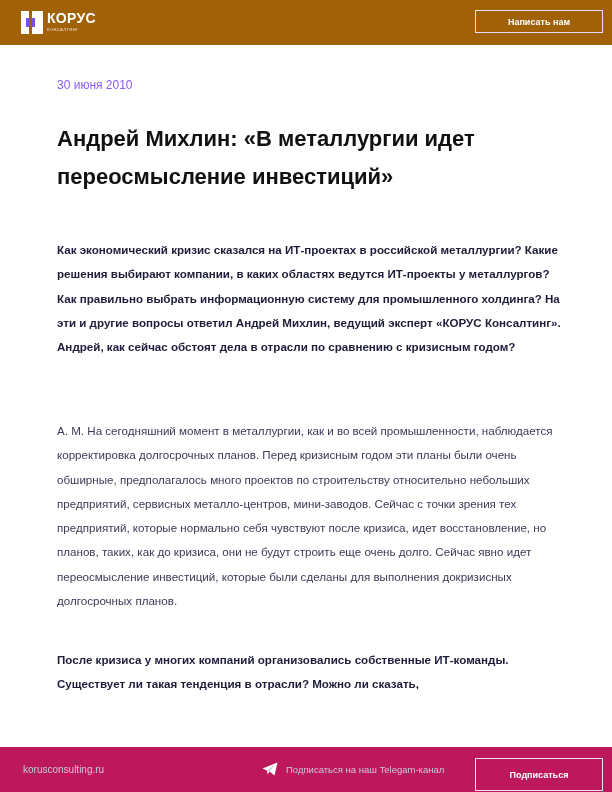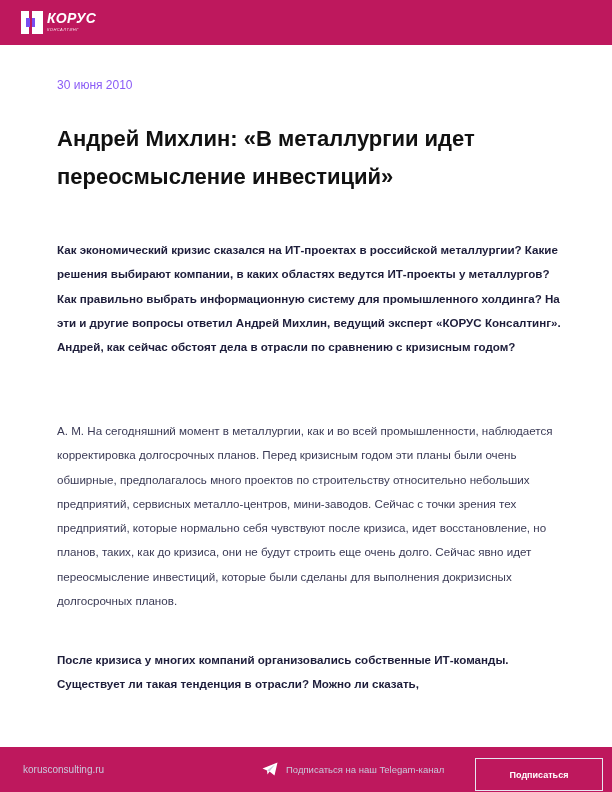--- a/index.html
+++ b/index.html
@@ -4,22 +4,21 @@
   <style>
     html, body { margin: 0; padding: 0; }
     body {
       width: 612px; height: 792px; position: relative; overflow: hidden;
       background: #ffffff;
       font-family: "Liberation Sans", "DejaVu Sans", sans-serif;
       color: #1a1a2e;
     }
     .header {
       position: absolute; left: 0; top: 0; width: 612px; height: 45px;
-      background: #be185d;
-      font-style: italic;
+      background: #a16207;
     }
     .logo { position: absolute; left: 21px; top: 11px; display: flex; align-items: flex-start; }
     .logo-mark { width: 22px; height: 23px; position: relative; }
     .logo-mark .b1 { position: absolute; left: 0; top: 0; width: 8px; height: 23px; background: #fff; }
     .logo-mark .b2 { position: absolute; left: 11px; top: 0; width: 11px; height: 23px; background: #fff; }
     .logo-mark .notch1 { position: absolute; left: 5px; top: 7px; width: 4px; height: 9px; background: #7a4cf0; }
     .logo-mark .notch2 { position: absolute; left: 11px; top: 7px; width: 3px; height: 9px; background: #7a4cf0; }
     .logo-text { margin-left: 4px; display: flex; flex-direction: column; }
     .logo-name { color: #fff; font-weight: bold; font-size: 14px; letter-spacing: 0.3px; line-height: 14px; }
     .logo-sub { color: #fff; font-size: 4px; line-height: 6px; margin-top: 2px; opacity: 0.85; letter-spacing: 0.5px; }
@@ -67,20 +66,21 @@
       <div class="b1"></div>
         <div class="b2"></div>
         <div class="notch1"></div>
         <div class="notch2"></div>
     </div>
     <div class="logo-text">
       <span class="logo-name">КОРУС</span>
       <span class="logo-sub">КОНСАЛТИНГ</span>
     </div>
   </div>
+  <div class="btn-write">Написать нам</div>
 </div>
 
 <div class="date">30 июня 2010</div>
 <h1 class="title">Андрей Михлин: «В металлургии идет переосмысление инвестиций»</h1>
 
 <p class="para q p1">Как экономический кризис сказался на ИТ-проектах в российской металлургии? Какие решения выбирают компании, в каких областях ведутся ИТ-проекты у металлургов? Как правильно выбрать информационную систему для промышленного холдинга? На эти и другие вопросы ответил Андрей Михлин, ведущий эксперт «КОРУС Консалтинг». Андрей, как сейчас обстоят дела в отрасли по сравнению с кризисным годом?</p>
 <p class="para a p2">А. М. На сегодняшний момент в металлургии, как и во всей промышленности, наблюдается корректировка долгосрочных планов. Перед кризисным годом эти планы были очень обширные, предполагалось много проектов по строительству относительно небольших предприятий, сервисных металло-центров, мини-заводов. Сейчас с точки зрения тех предприятий, которые нормально себя чувствуют после кризиса, идет восстановление, но планов, таких, как до кризиса, они не будут строить еще очень долго. Сейчас явно идет переосмысление инвестиций, которые были сделаны для выполнения докризисных долгосрочных планов.</p>
 <p class="para q p3">После кризиса у многих компаний организовались собственные ИТ-команды. Существует ли такая тенденция в отрасли? Можно ли сказать,</p>
 
 <div class="footer">

